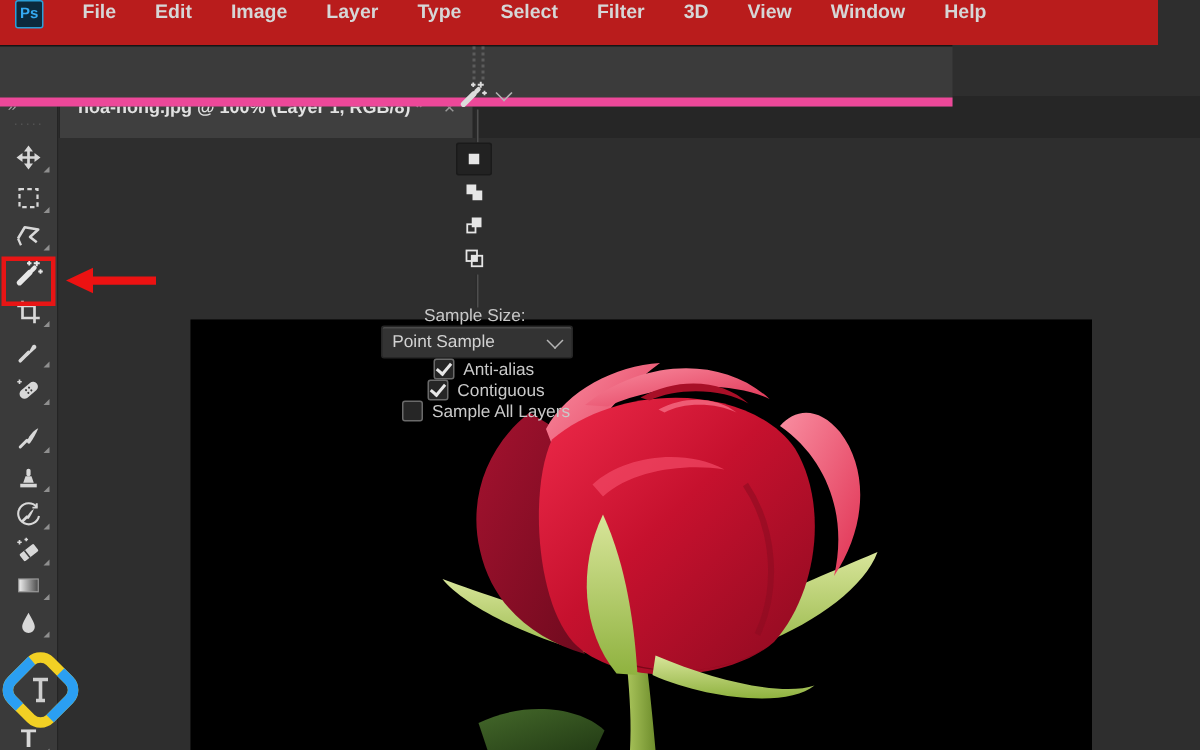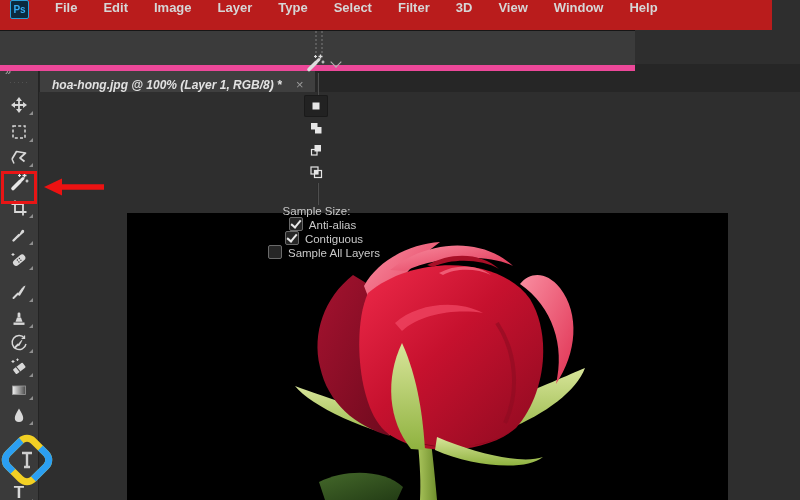--- a/index.html
+++ b/index.html
@@ -36,21 +36,21 @@
                    color:#ddd;font-size:11.5px;font-family:"Liberation Sans",sans-serif;padding:1px 5px;}
   .cb-group{display:flex;align-items:flex-end;margin-left:10px;}
   .cb{width:12px;height:12px;background:#262626;border:1px solid #6a6a6a;border-radius:2px;
       position:relative;margin-right:6px;}
   .cb.checked::after{content:"";position:absolute;left:3px;top:0;width:4px;height:8px;
       border:solid #e8e8e8;border-width:0 2px 2px 0;transform:rotate(40deg);}
 
   
   .tab-row{position:absolute;top:64px;left:0;width:800px;height:28px;background:#262626;z-index:20;}
   .doc-tab{position:absolute;left:40px;top:0;height:28px;background:#3f3f3f;display:flex;
-           align-items:flex-end;padding:0 12px;color:#e2e2e2;font-size:12px;font-weight:600;font-style:italic;}
+           align-items:flex-start;padding:0 12px;color:#e2e2e2;font-size:12px;font-weight:600;}
   .tab-close{margin-left:14px;color:#9a9a9a;font-size:13px;font-weight:400;}
 
   
   .toolbar{position:absolute;left:0;top:64px;width:38px;height:436px;background:#3a3a3a;
            border-right:1px solid #242424;z-index:21;}
   .tb-collapse{position:absolute;top:1px;left:5px;color:#a8a8a8;font-size:11px;letter-spacing:-1px;}
   .tb-dots{position:absolute;top:13px;left:9px;color:#565656;font-size:9px;letter-spacing:1px;}
   .tool{position:absolute;left:3px;width:32px;height:26px;display:flex;align-items:center;justify-content:center;}
   .tool.flyout::after{content:"";position:absolute;right:2px;bottom:3px;width:0;height:0;
       border-left:4px solid transparent;border-bottom:4px solid #8f8f8f;}
@@ -126,20 +126,24 @@
     <svg width="16" height="16" viewBox="0 0 16 16">
       <rect x="3" y="3" width="7" height="7" fill="none" stroke="#e6e6e6" stroke-width="1.2"></rect>
       <rect x="6.5" y="6.5" width="7" height="7" fill="none" stroke="#e6e6e6" stroke-width="1.2"></rect>
       <rect x="6.5" y="6.5" width="3.5" height="3.5" fill="#e6e6e6"></rect>
       </svg>
   </div>
 
   <div class="osep"></div>
 
   <span class="opt-label">Sample Size:</span>
+  <div class="dropdown">
+    <span>Point Sample</span>
+    <span class="chev-down"></span>
+  </div>
 
 
   <div class="cb-group">
     <span class="cb checked"></span>
     <span>Anti-alias</span>
   </div>
   <div class="cb-group" style="margin-left:13px">
     <span class="cb checked"></span>
     <span>Contiguous</span>
   </div>

